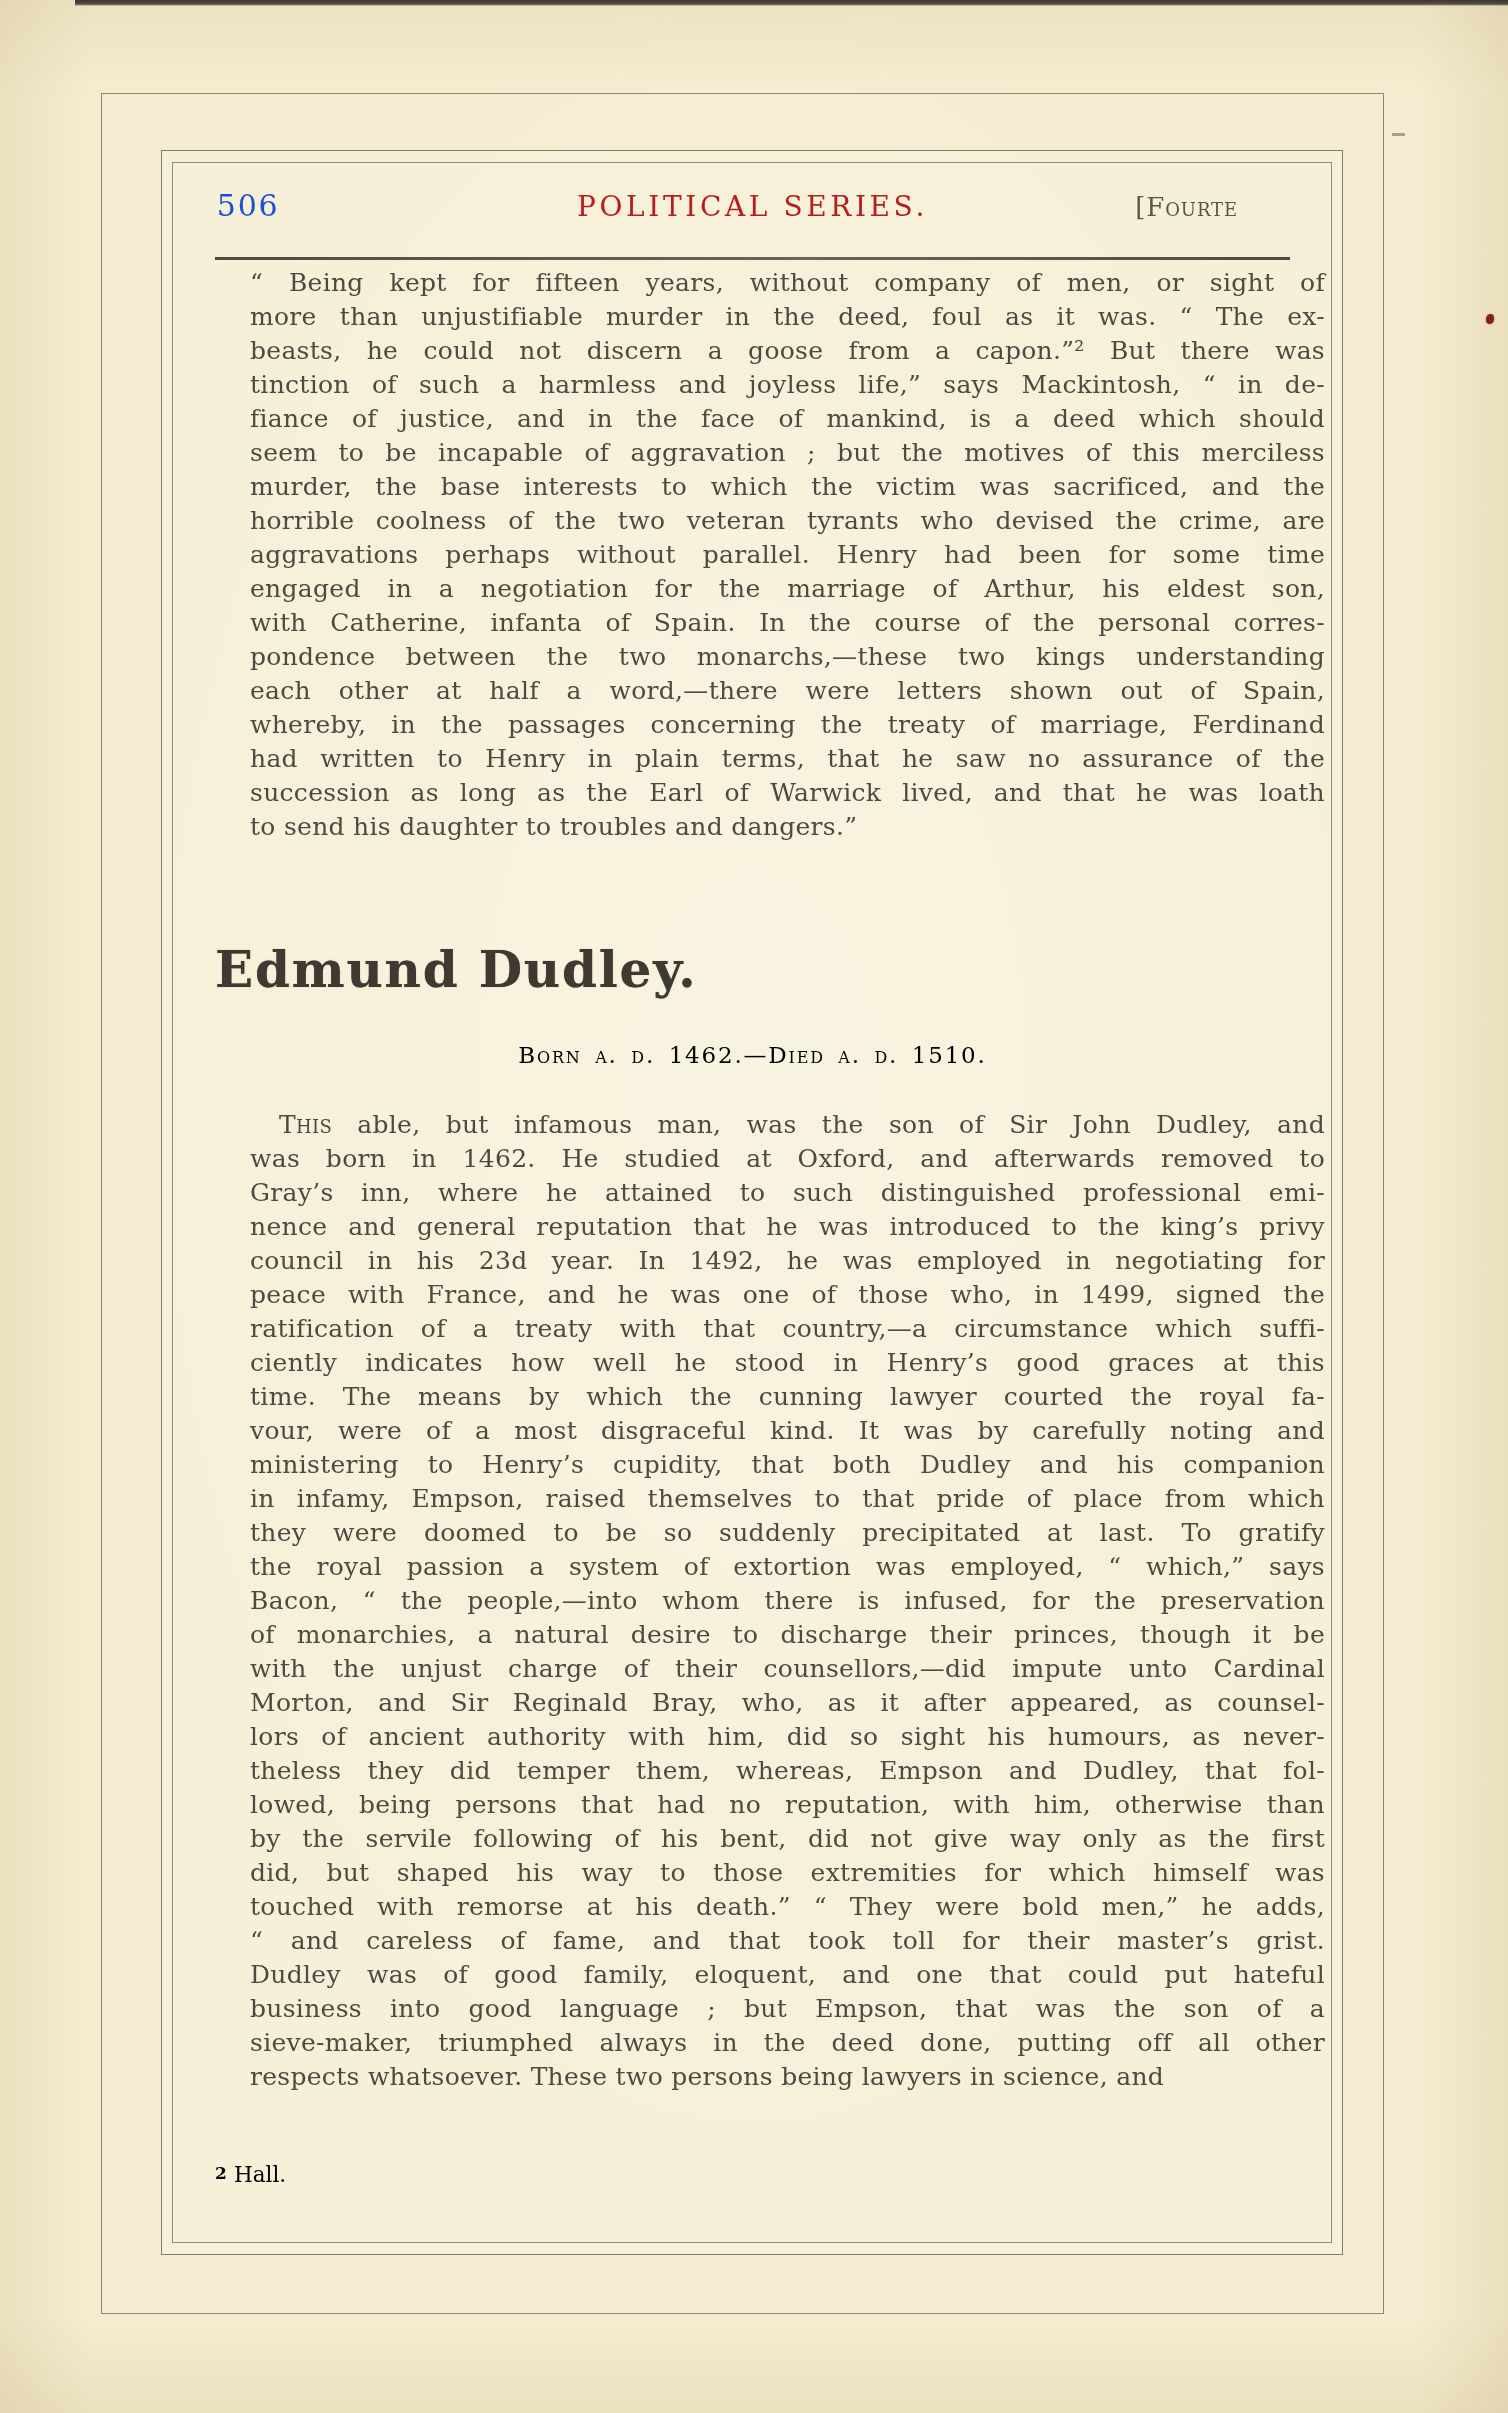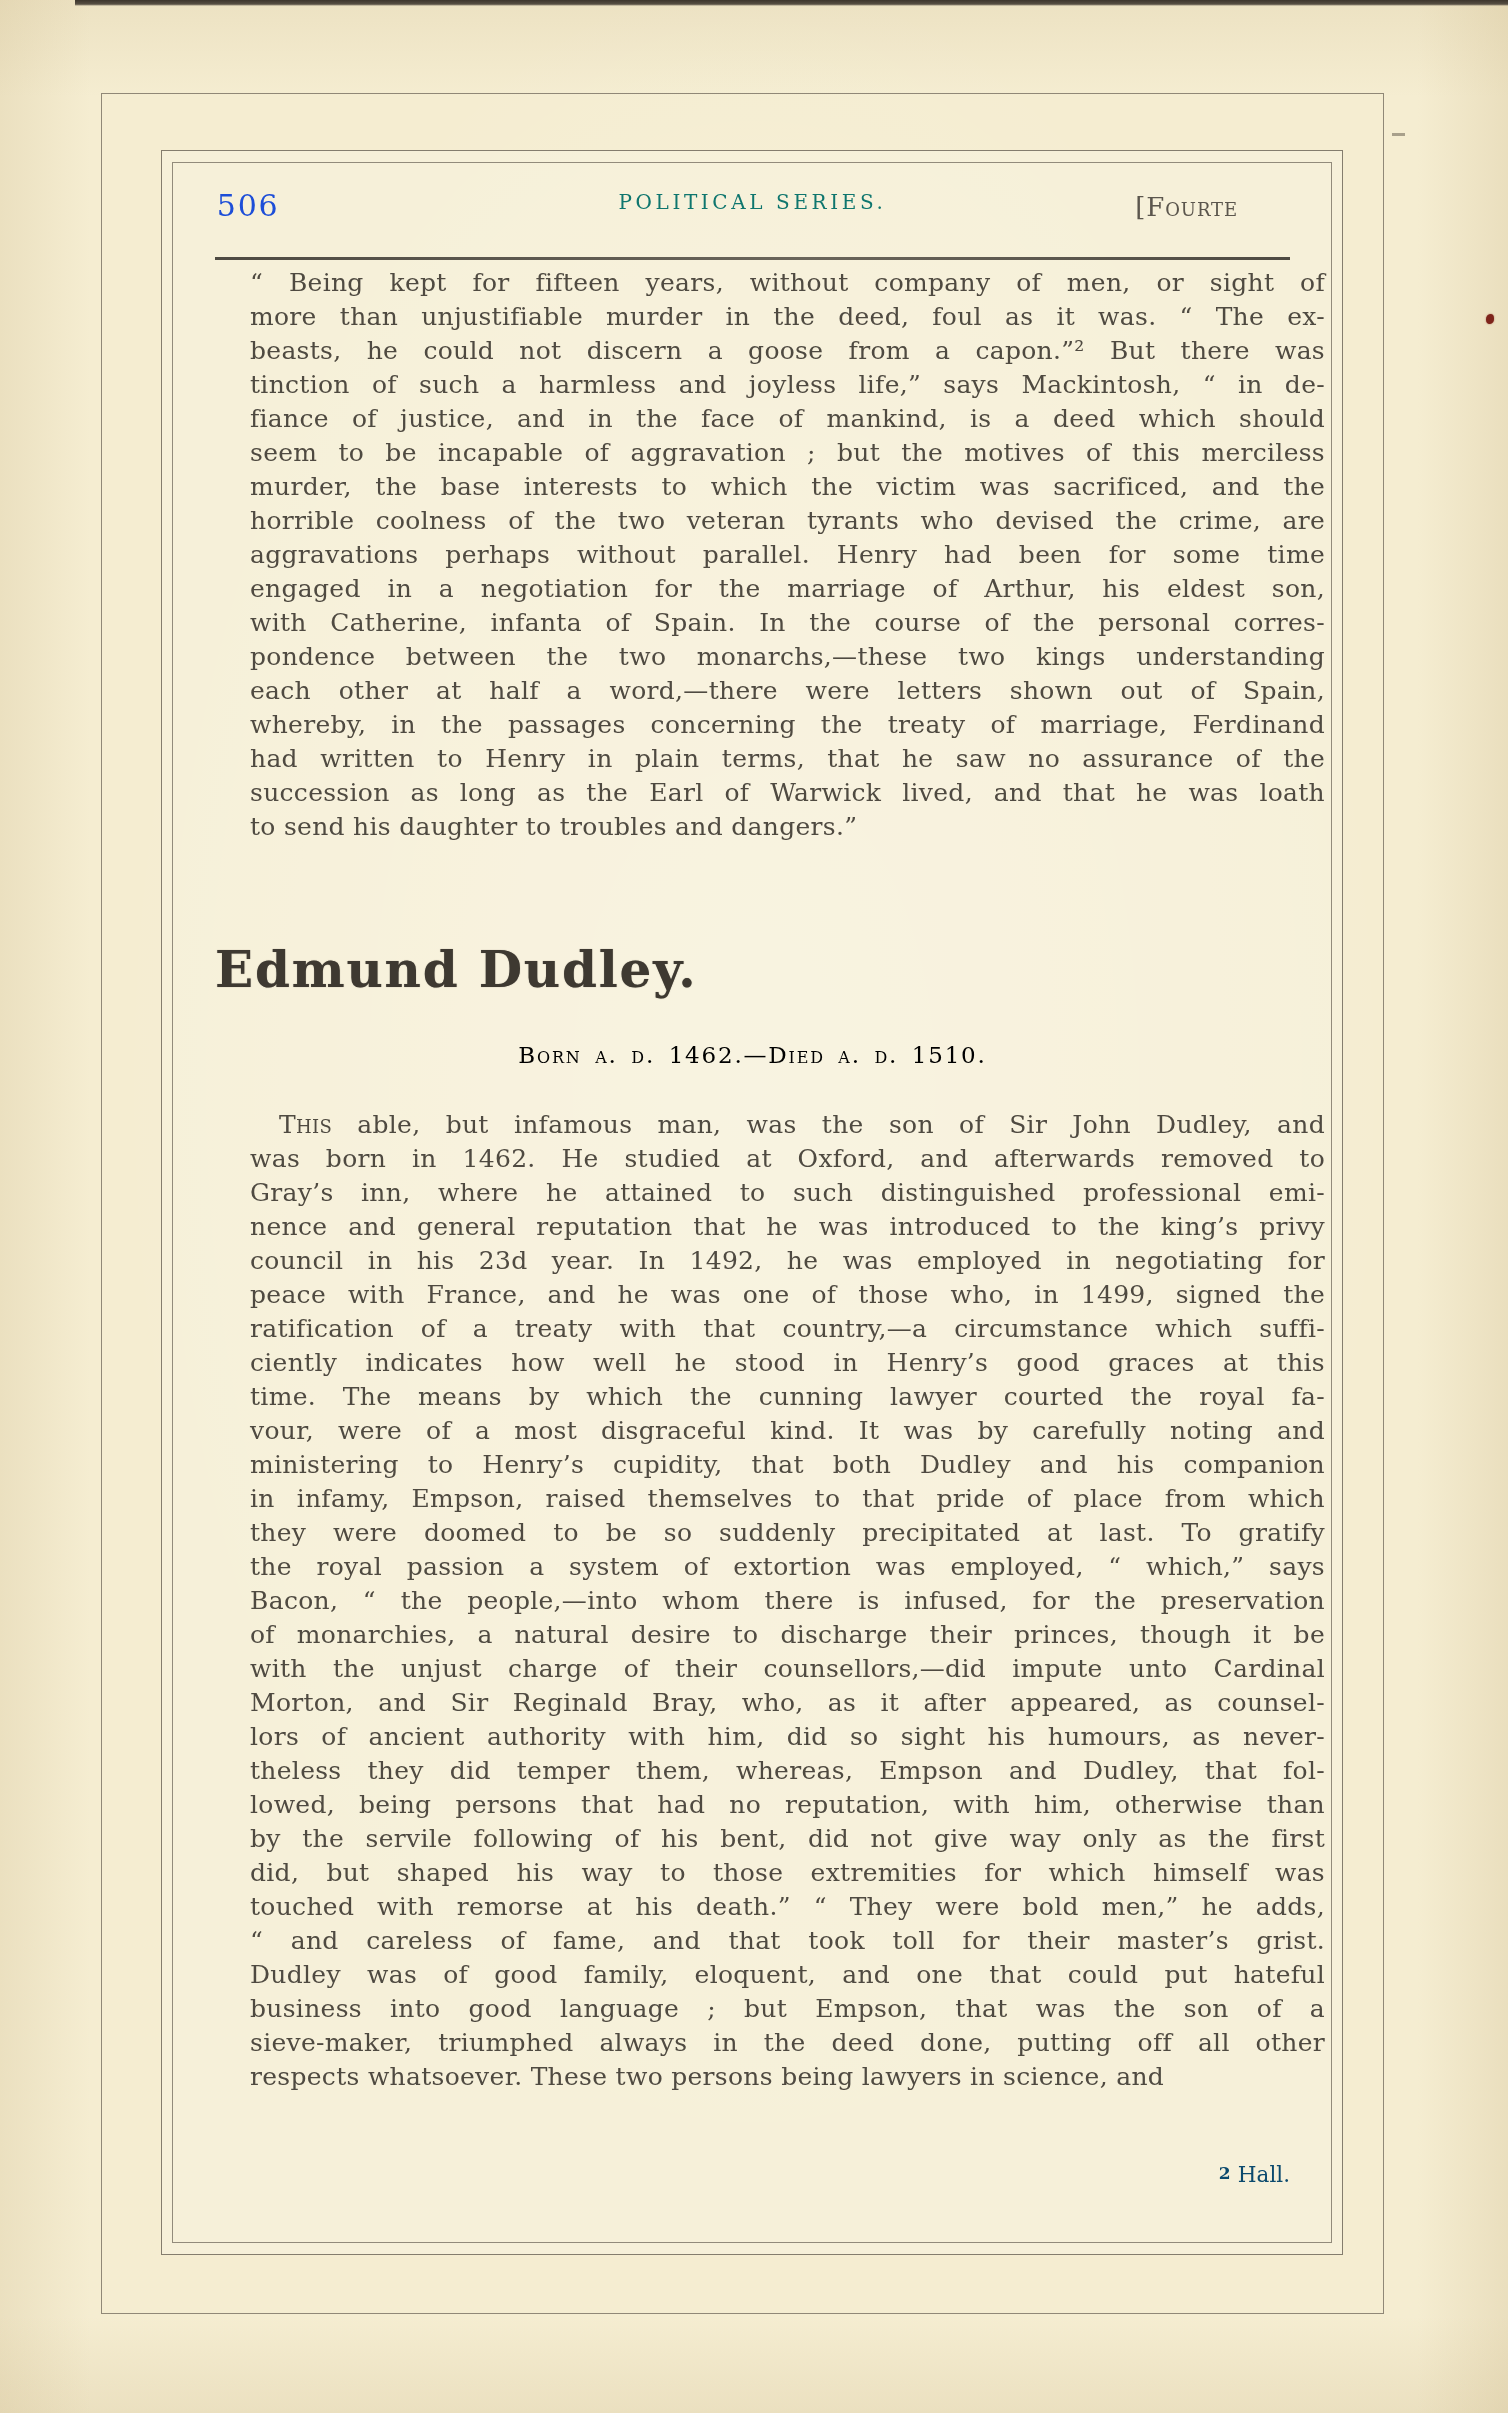--- a/index.html
+++ b/index.html
@@ -19,40 +19,40 @@
     border:1.8px solid rgba(110,102,88,.75);}
   .page-border{position:absolute;left:161px;top:150px;width:1180px;height:2103px;
     border:1.8px solid rgba(104,96,82,.8);
     background:rgba(248,244,226,.45);}
   .inner-border{position:absolute;left:9.9px;top:10.7px;right:9.9px;bottom:10.7px;
     border:0.9px solid rgba(104,96,82,.7);}
   .content{position:absolute;left:215px;top:0;width:1075px;}
   .header-row{position:absolute;top:188px;left:0;width:100%;height:39px;}
   .page-number{position:absolute;left:1.8px;top:0;font-size:30px;letter-spacing:1.8px;color:#1d4ed8;}
   .running-title{position:absolute;left:0;right:0;top:1.8px;text-align:center;
-    font-size:20px;letter-spacing:3.6px;color:#0f766e;}
+    font-size:28px;letter-spacing:3.6px;color:#b91c1c;}
   .section-marker{position:absolute;right:52px;top:3.6px;font-size:26px;
     font-variant:small-caps;letter-spacing:0.9px;color:#5b564d;}
   .header-rule{position:absolute;top:257px;left:0;width:100%;height:2.7px;
     background:linear-gradient(90deg,#4e4a42 0%,#6a655a 55%,#4e4a42 100%);}
   .para{position:absolute;left:0;width:100%;font-size:25px;line-height:34px;
     letter-spacing:0.3px;color:var(--ink,#4f4a41);margin-left:35px;}
   .quote-para{top:266px;}
   .bio-para{top:1108px;}
   .jline{text-align:justify;text-align-last:justify;white-space:normal;}
   .jline-last{text-align-last:left;}
   .jline.indent{padding-left:29px;}
   .sc{font-variant:small-caps;}
   .article-heading{position:absolute;top:940px;left:0;width:100%;text-align:left;
     font-size:50px;font-weight:bold;color:#3e3931;letter-spacing:1.8px;
     text-shadow:0 0 0.9px rgba(62,57,49,.6);}
   .article-dates{position:absolute;top:1042px;left:0;width:100%;text-align:center;
     font-variant:small-caps;font-size:23px;letter-spacing:1.8px;word-spacing:4.5px;color:#000000;}
-  .footnote{position:absolute;top:2162px;left:0;width:100%;text-align:right;
-    font-size:21.5px;color:#0c4a6e;}
+  .footnote{position:absolute;top:2162px;left:0;width:100%;text-align:left;
+    font-size:21.5px;color:#000000;}
   .footnote .marker{font-size:17px;position:relative;top:-2.7px;margin-right:7.2px;font-weight:bold;}
   .ink-speck{position:absolute;left:1486px;top:314px;width:8px;height:9.9px;border-radius:60% 50% 55% 50%;
     background:var(--speck,#7e241b);box-shadow:0 0 1.8px rgba(126,36,27,.6);}
   .corner-tick{position:absolute;left:1392px;top:133px;width:12.5px;height:2.7px;background:rgba(104,96,82,.55);}
 </style>
 </head>
 <body>
 
 <div class="scan-top-edge"></div>
 <div class="outer-frame"></div>

